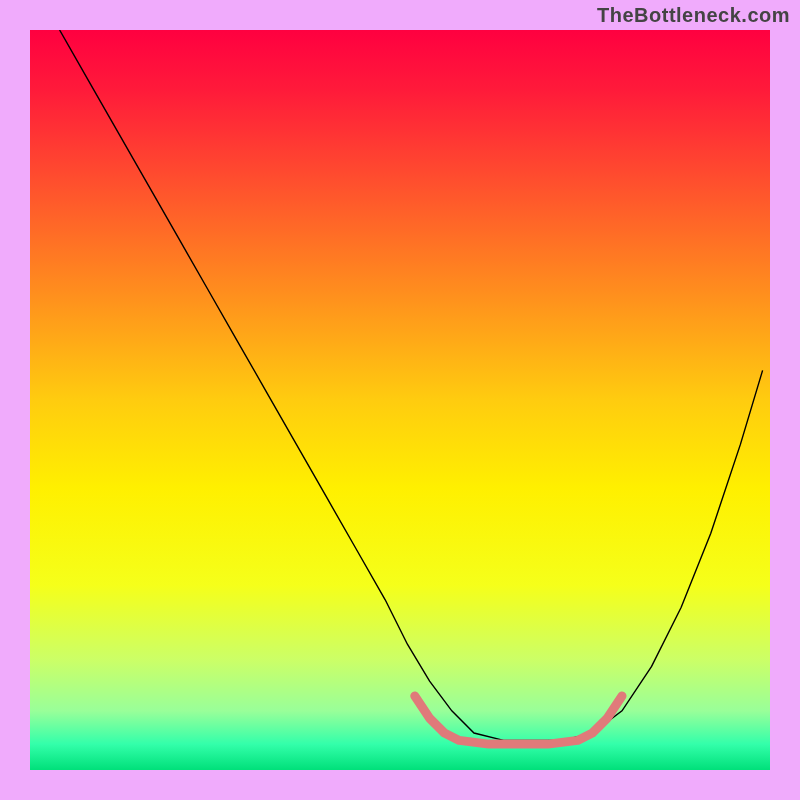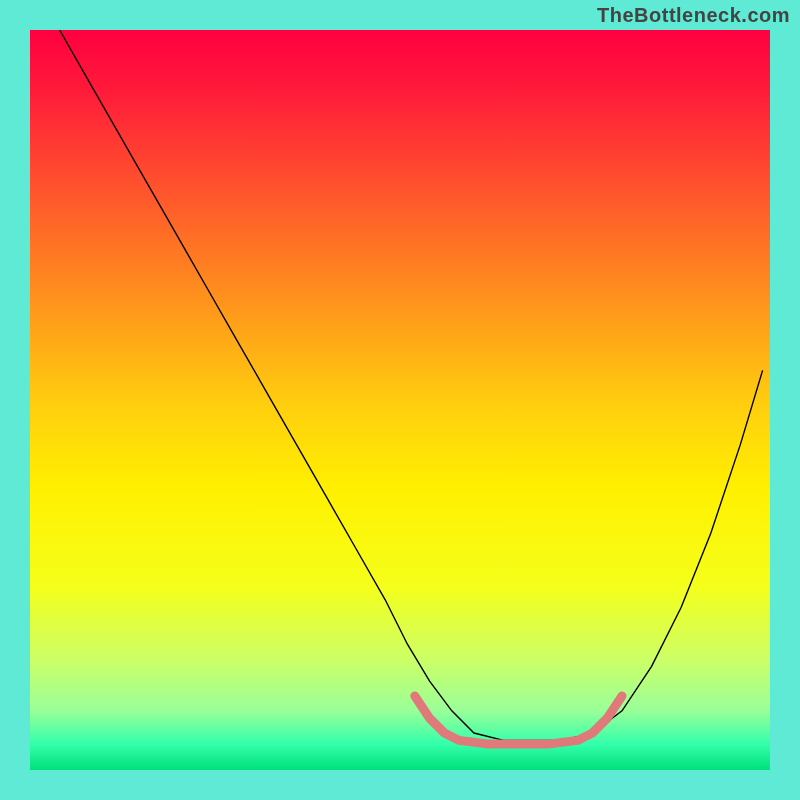--- a/index.html
+++ b/index.html
@@ -8,21 +8,21 @@
     width: 800px;
     height: 800px;
     background: #000;
     font-family: Arial, Helvetica, sans-serif;
     overflow: hidden;
   }
   .frame {
     position: relative;
     width: 800px;
     height: 800px;
-    background: #5eead4;
+    background: #f0abfc;
   }
   .watermark {
     position: absolute;
     top: 4px;
     right: 10px;
     color: #444;
     font-size: 20px;
     font-weight: bold;
     letter-spacing: 0.5px;
     user-select: none;

